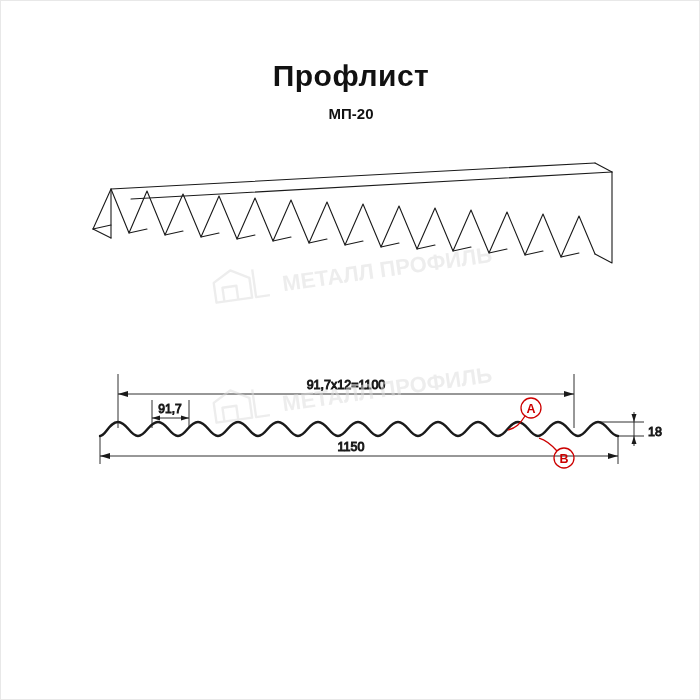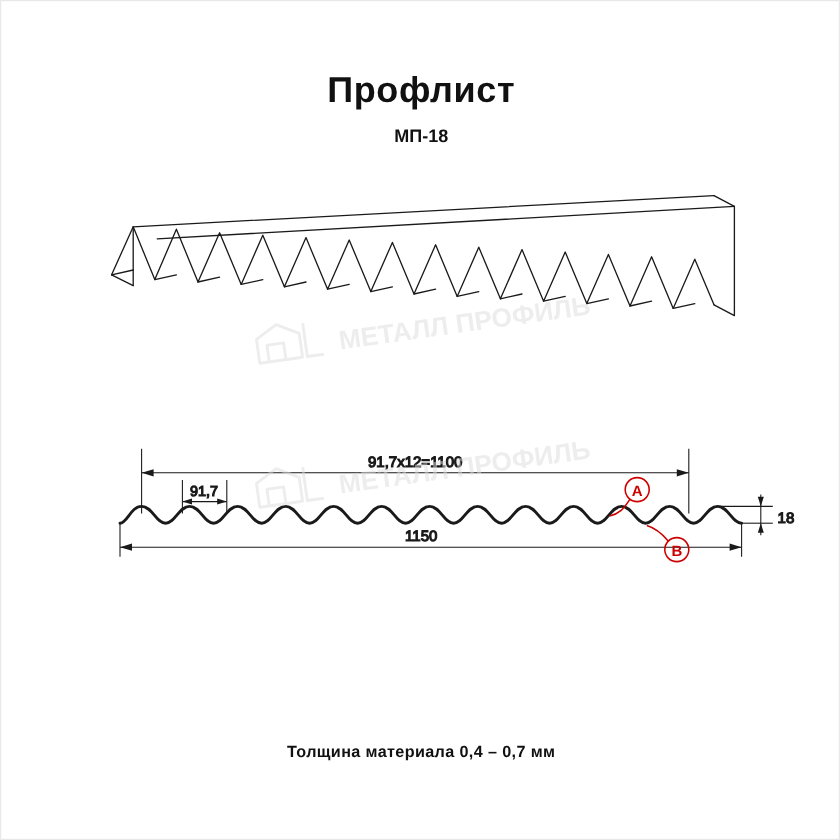--- a/index.html
+++ b/index.html
@@ -78,21 +78,21 @@
   .wm2 { left: 205px; top: 368px; }
   svg { display: block; overflow: visible; }
   text { font-family: "Liberation Sans", sans-serif; }
 </style>
 </head>
 <body>
 
 <div class="page">
 
   <div class="title">Профлист</div>
-  <div class="subtitle">МП-18</div>
+  <div class="subtitle">МП-20</div>
 
   <div class="iso-wrap">
     <svg width="560" height="145" viewBox="0 0 560 145">
       <g fill="none" stroke="#1a1a1a" stroke-width="1.1" stroke-linejoin="round" stroke-linecap="round">
 
         <path d="M40 48 L524 22"></path>
         <path d="M524 22 L541 31"></path>
         <path d="M541 31 L60 58"></path>
 
         <path d="M22 88
@@ -240,15 +240,14 @@
         <g fill="none" stroke="#dcdcdc" stroke-width="2.4" stroke-linejoin="round">
           <path d="M8 34 L8 14 L26 4 L44 14 L44 34 Z"></path>
           <path d="M16 34 L16 20 L30 20 L30 34"></path>
           <path d="M48 6 L48 34 L62 34"></path>
         </g>
         <text x="76" y="32" font-size="22" font-weight="bold" fill="#dcdcdc">МЕТАЛЛ ПРОФИЛЬ</text>
       </g>
     </svg>
   </div>
 
-  <div class="footnote">Толщина материала 0,4 – 0,7 мм</div>
 
 </div>
 
 </body></html>

